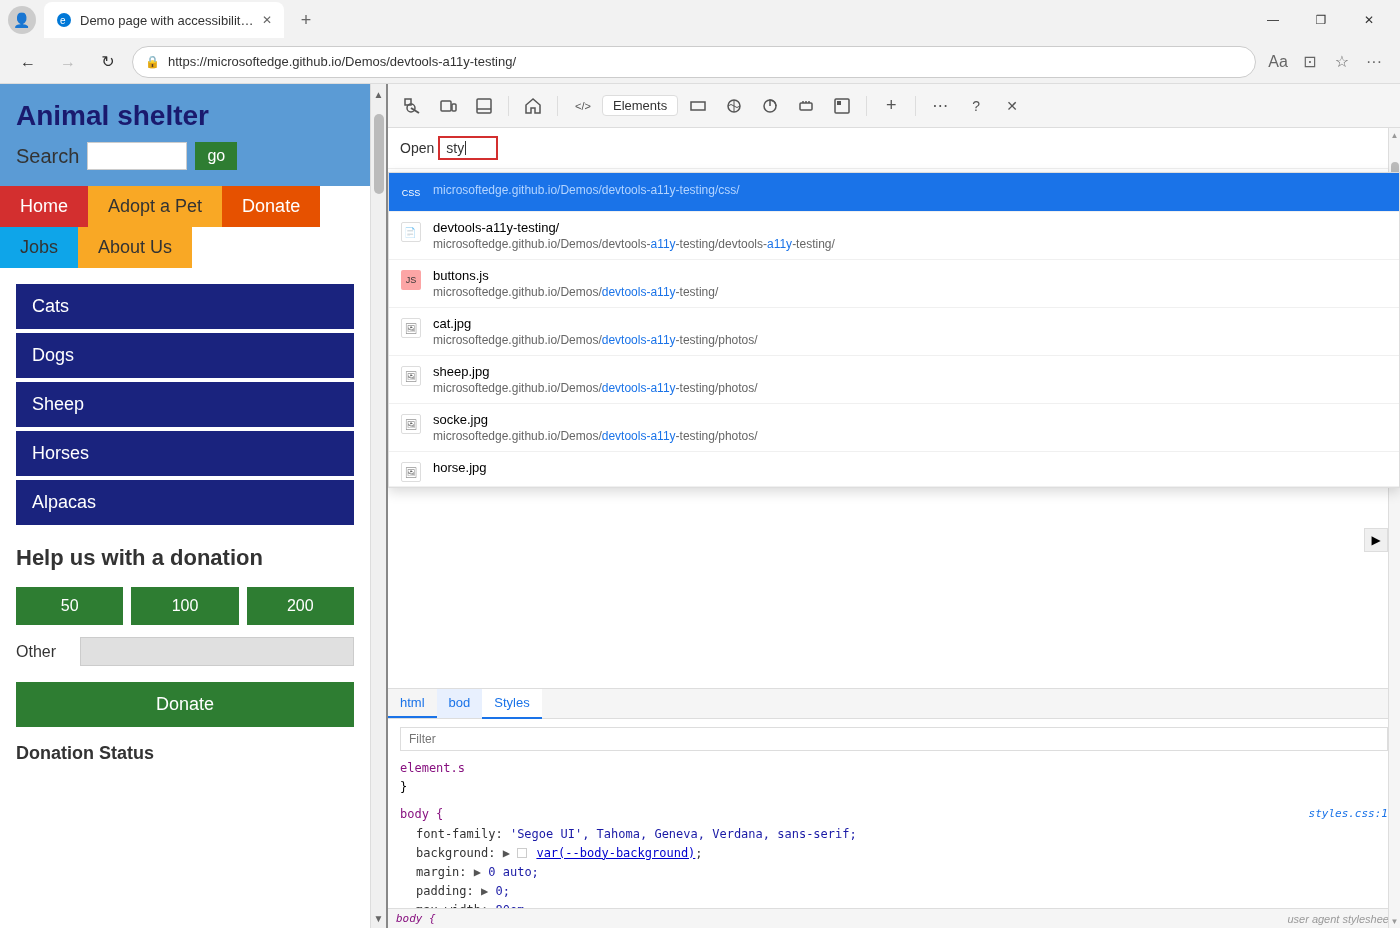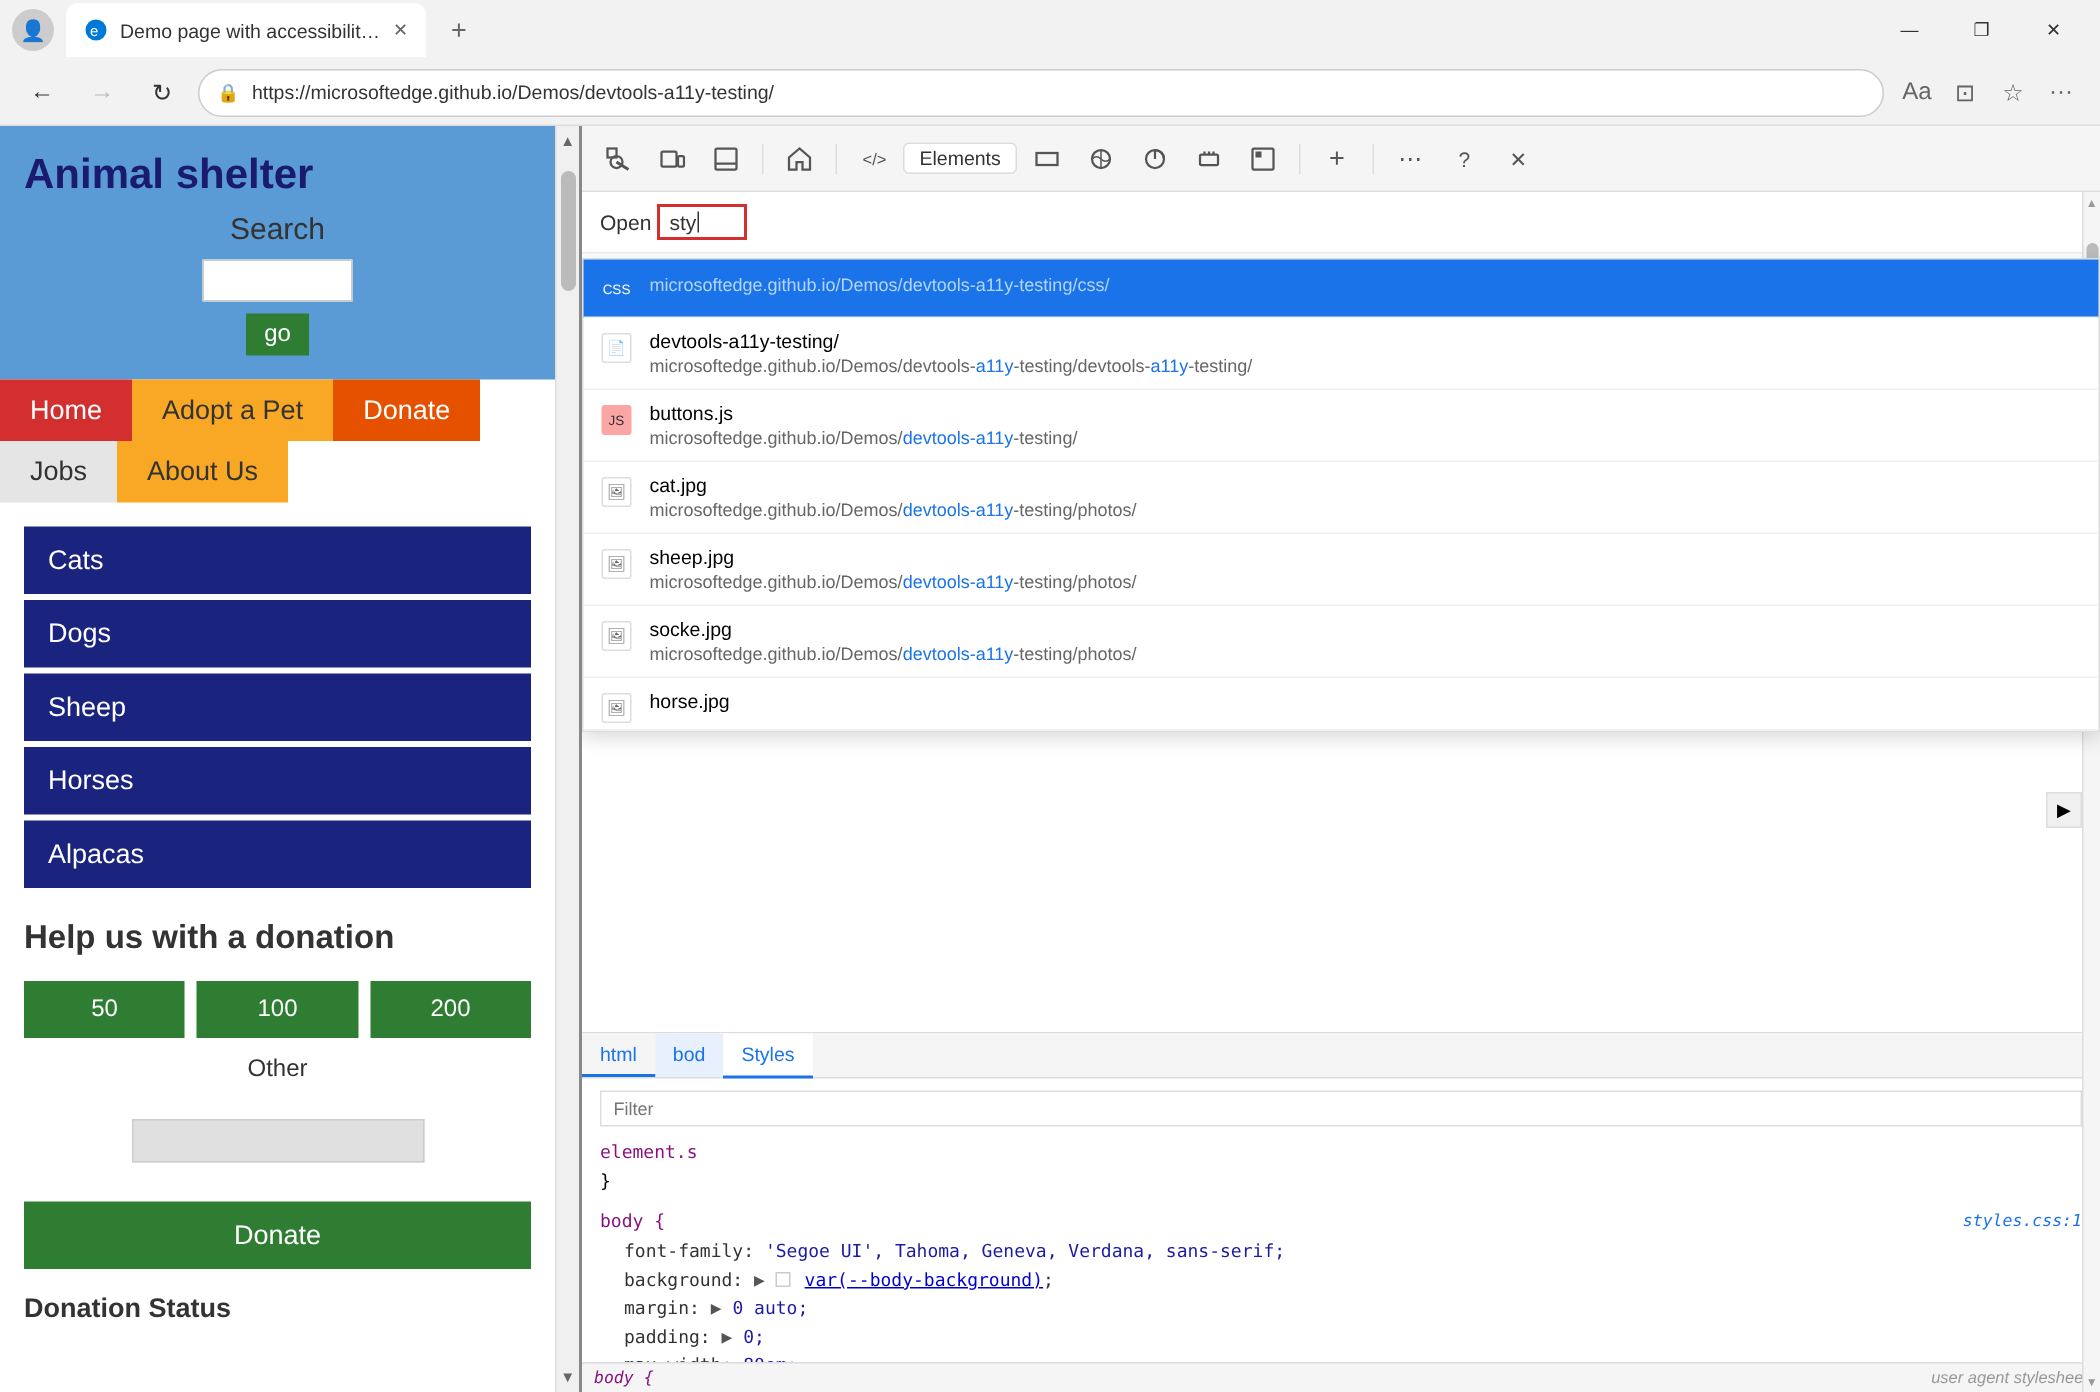--- a/index.html
+++ b/index.html
@@ -25,42 +25,42 @@
 
     
     .main-area { display: flex; height: calc(928px - 84px); }
 
     
     .website-panel { width: 370px; background: #fff; overflow: hidden; flex-shrink: 0; }
 
     
     .site-header { background: #5b9bd5; padding: 16px; }
     .site-title { font-size: 28px; color: #1a1a6e; font-weight: bold; margin-bottom: 10px; }
-    .search-row { display: flex; align-items: center; gap: 8px; flex-direction: column; }
+    .search-row { display: flex; align-items: center; gap: 8px; }
     .search-label { font-size: 20px; color: #333; }
     .search-input { border: 1px solid #ccc; padding: 4px 8px; height: 28px; width: 100px; }
     .search-go { background: #2e7d32; color: white; border: none; padding: 4px 12px; height: 28px; cursor: pointer; font-size: 16px; }
 
     .nav-menu { display: flex; flex-wrap: wrap; }
     .nav-item { padding: 10px 20px; font-size: 18px; cursor: pointer; color: white; }
     .nav-item.home { background: #d32f2f; }
     .nav-item.adopt { background: #f9a825; color: #333; }
     .nav-item.donate { background: #e65100; }
-    .nav-item.jobs { background: #e5e5e5; color: #333; }
+    .nav-item.jobs { background: #0ea5e9; color: #333; }
     .nav-item.about { background: #f9a825; color: #333; }
 
     .site-content { padding: 16px; }
     .animal-list { display: flex; flex-direction: column; gap: 4px; margin-bottom: 20px; }
     .animal-item { background: #1a237e; color: white; padding: 12px 16px; font-size: 18px; cursor: pointer; }
 
     .donation-section { }
     .donation-title { font-size: 22px; font-weight: bold; color: #333; margin-bottom: 16px; }
     .donation-amounts { display: flex; gap: 8px; margin-bottom: 12px; }
     .amount-btn { background: #2e7d32; color: white; border: none; padding: 10px 16px; font-size: 16px; cursor: pointer; flex: 1; }
-    .other-row { display: flex; align-items: center; gap: 24px; margin-bottom: 26px; flex-direction: column; }
+    .other-row { display: flex; align-items: center; gap: 24px; margin-bottom: 16px; }
     .other-label { font-size: 16px; color: #333; }
     .other-input { flex: 1; border: 1px solid #ccc; padding: 6px 8px; background: #e0e0e0; }
     .donate-btn { background: #2e7d32; color: white; border: none; padding: 12px; font-size: 18px; cursor: pointer; width: 100%; }
     .donation-status { font-size: 18px; font-weight: bold; color: #333; margin-top: 16px; }
 
     
     .scroll-area { width: 16px; background: #f0f0f0; border-left: 1px solid #ddd; display: flex; flex-direction: column; }
     .scroll-up { height: 20px; display: flex; align-items: center; justify-content: center; cursor: pointer; font-size: 10px; color: #666; }
     .scroll-down { height: 20px; margin-top: auto; display: flex; align-items: center; justify-content: center; cursor: pointer; font-size: 10px; color: #666; }
     .scroll-track { flex: 1; position: relative; }

